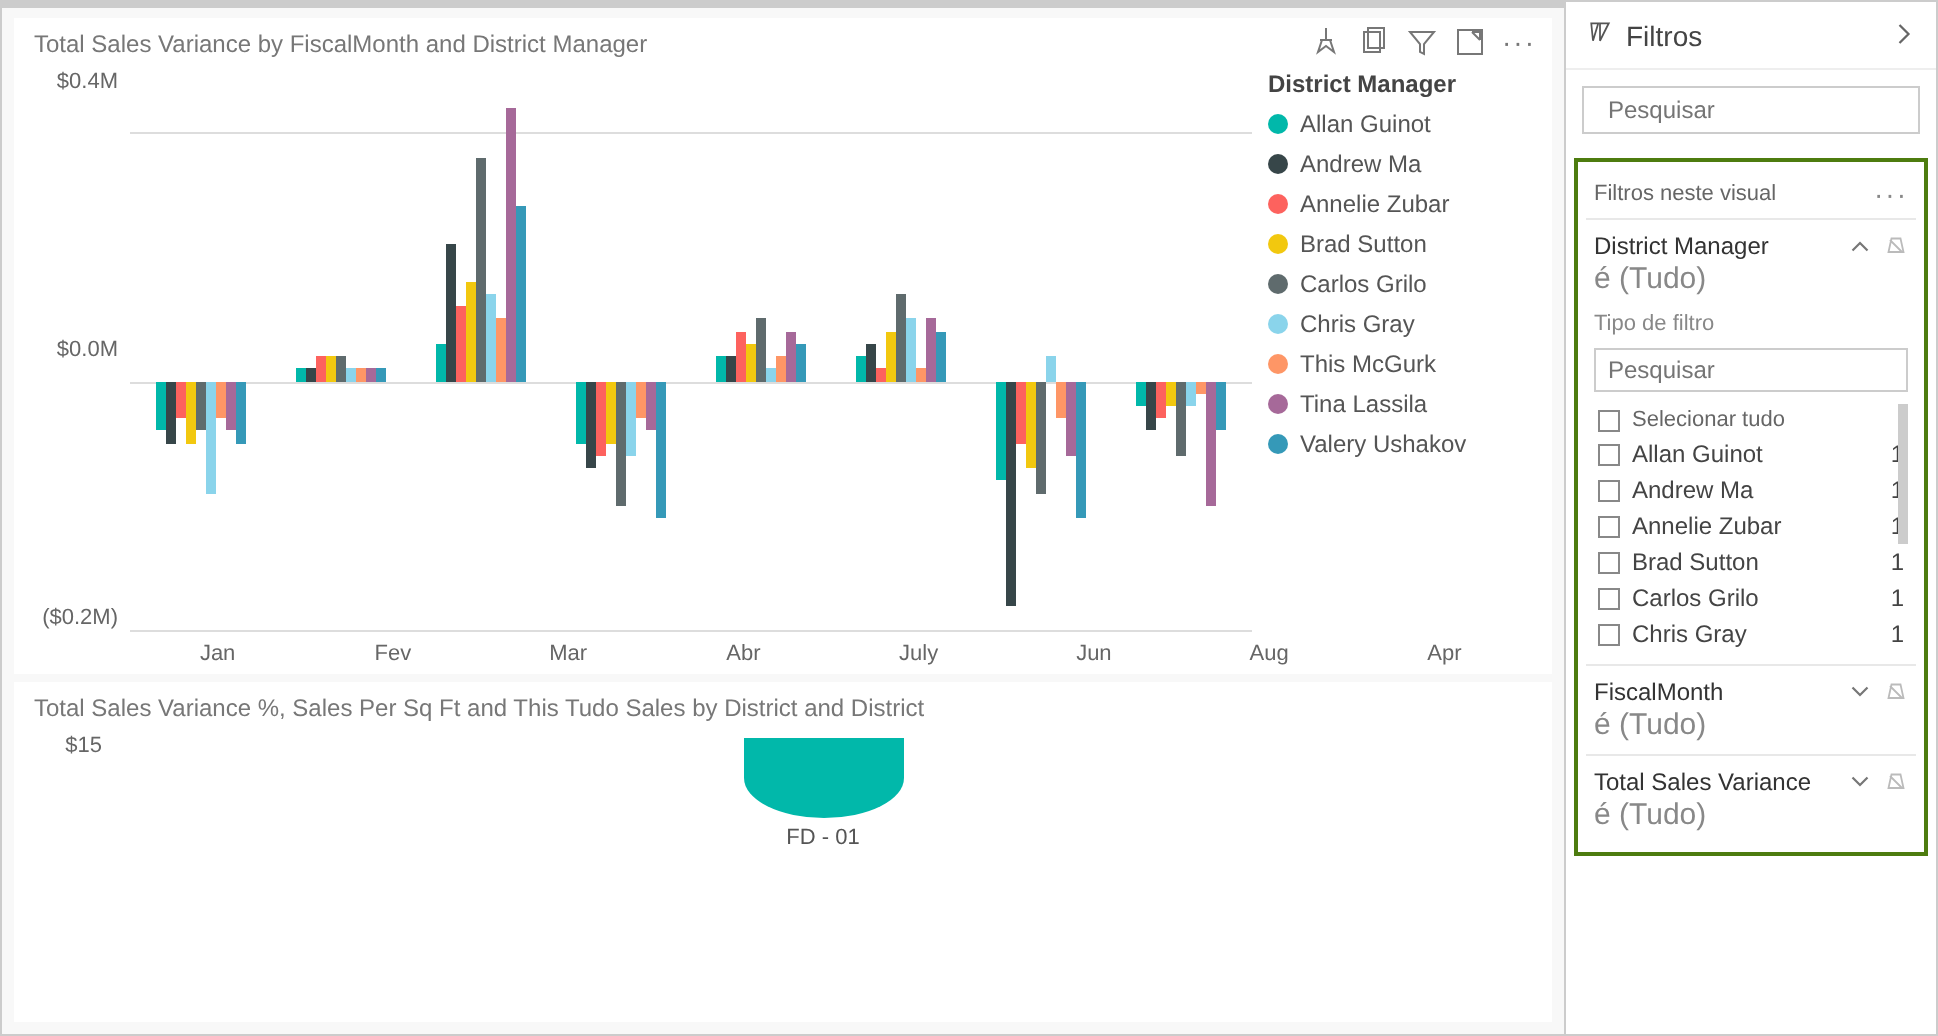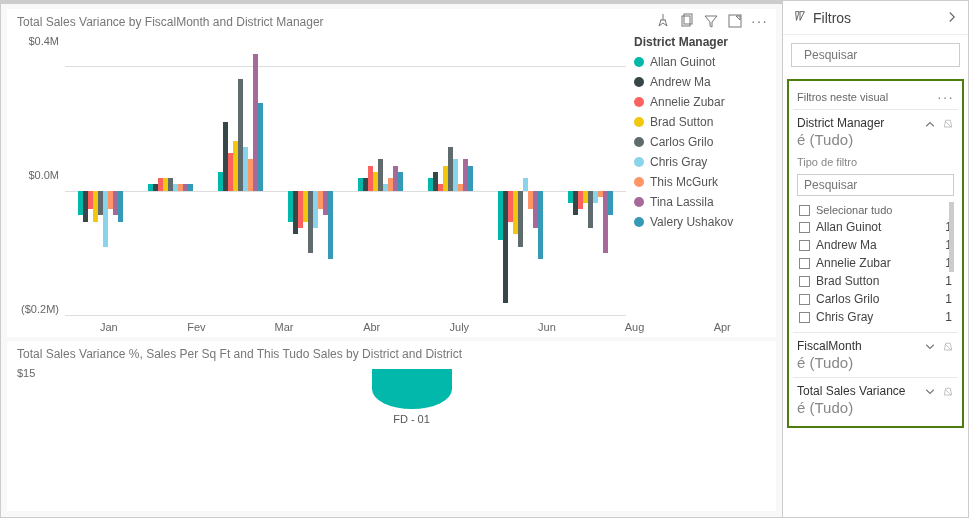--- a/index.html
+++ b/index.html
@@ -16,21 +16,21 @@
 .gridline { position: absolute; left: 0; right: 0; border-top: 1px solid #ddd; }
 .bars-row { position: absolute; left: 0; right: 0; bottom: 0; top: 0; display: flex; justify-content: space-around; }
 .month-group { display: flex; align-items: center; justify-content: center; position: relative; width: 62px; height: 100%; }
 .bar { width: 5px; position: absolute; bottom: 0; }
 .xaxis { display: flex; justify-content: space-around; margin-left: 48px; margin-top: 6px; font-size: 11px; color: #666; }
 .xaxis span { width: 62px; text-align: center; }
 .legend { width: 140px; padding-left: 8px; }
 .legend-title { font-size: 12px; font-weight: 600; color: #444; margin-bottom: 6px; }
 .legend-item { display: flex; align-items: center; font-size: 12px; color: #555; margin-bottom: 6px; }
 .swatch { width: 10px; height: 10px; border-radius: 50%; margin-right: 6px; }
-.visual2 .axis-left2 { width: 40px; font-size: 11px; color: #666; padding-right: 6px; }
+.visual2 .axis-left2 { width: 40px; text-align: right; font-size: 11px; color: #666; padding-right: 6px; }
 .bubble { width: 80px; height: 40px; border-radius: 80px 80px 0 0 / 40px 40px 0 0; background: #01b8aa; transform: rotate(180deg); margin: 0 auto; }
 .bubble-wrap { display: flex; flex-direction: column; align-items: center; }
 .bubble-label { font-size: 11px; color: #555; margin-top: 4px; }
 .filters-pane { width: 186px; border-left: 1px solid #ccc; display: flex; flex-direction: column; background: #fff; }
 .fp-header { display: flex; align-items: center; justify-content: space-between; padding: 8px 10px; color: #444; font-size: 14px; border-bottom: 1px solid #eee; }
 .fp-header-left { display: flex; align-items: center; gap: 6px; }
 .search-box { margin: 8px; border: 1px solid #ccc; display: flex; align-items: center; padding: 4px 6px; }
 .search-box input { border: none; outline: none; font-size: 12px; flex: 1; color: #666; background: transparent; }
 .search-box svg { width: 14px; height: 14px; margin-right: 6px; }
 .filter-section { border: 2px solid #4d7c0f; margin: 4px 4px 3px 4px; padding: 4px; }

